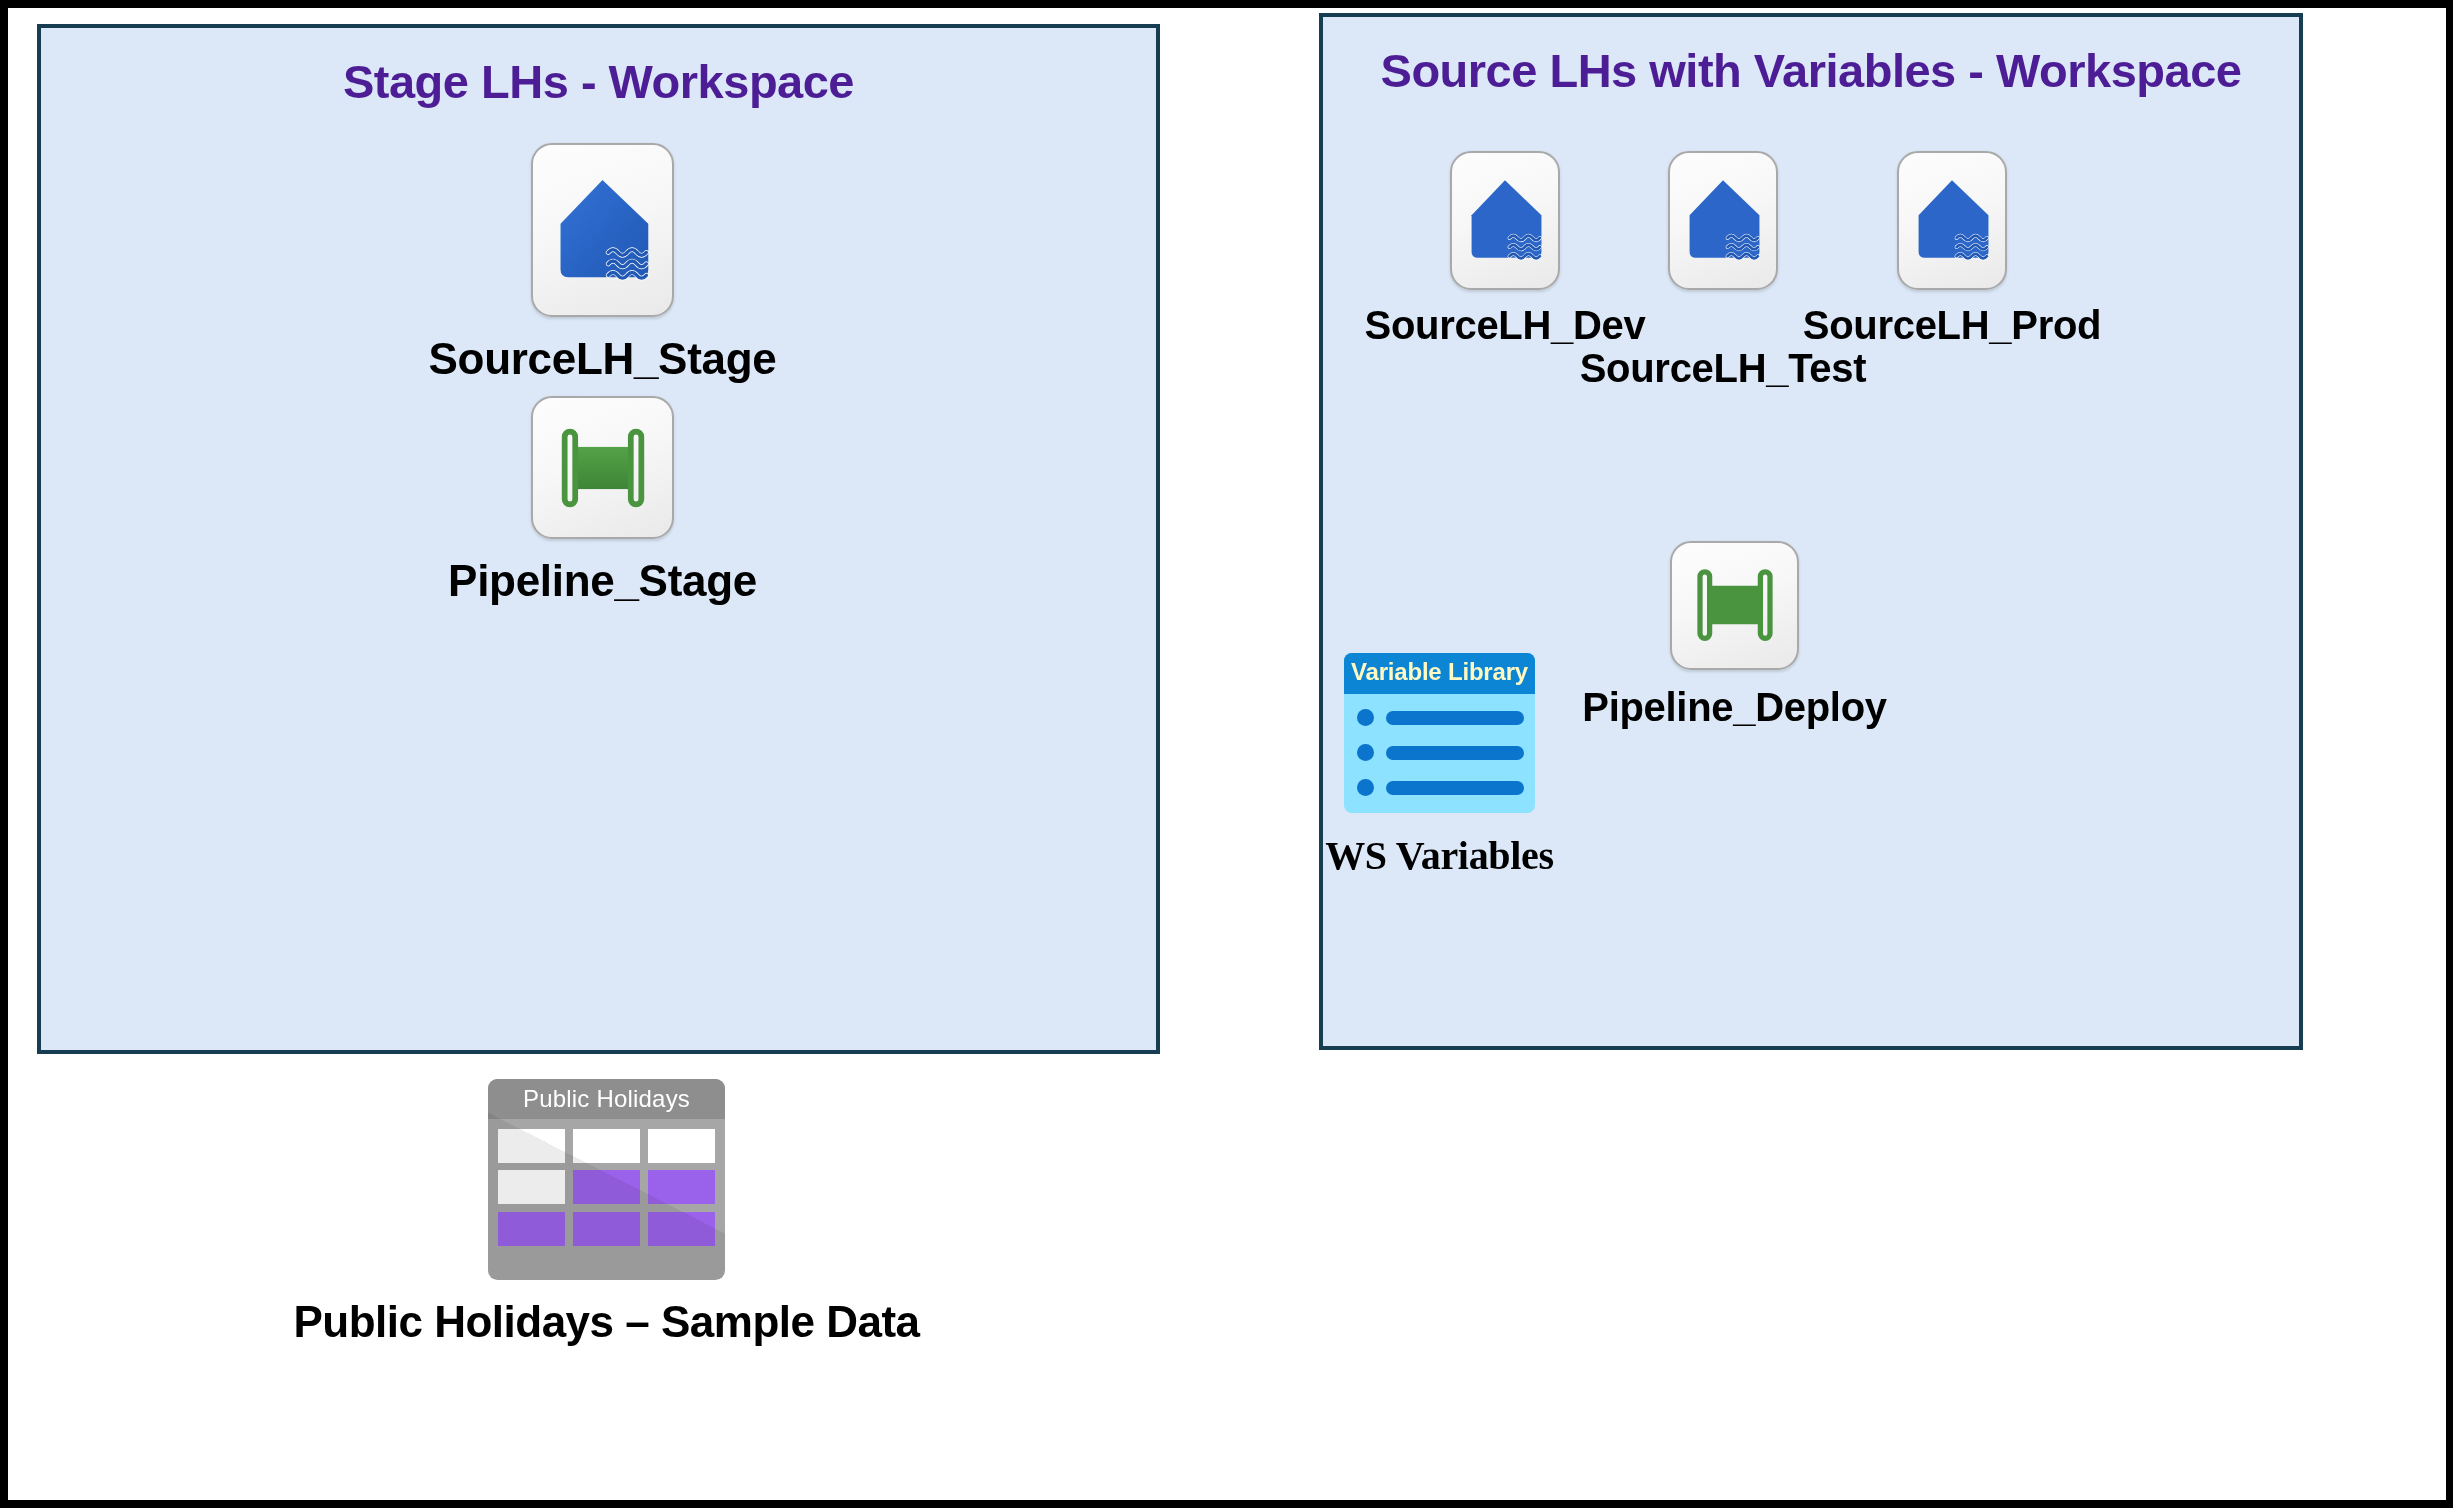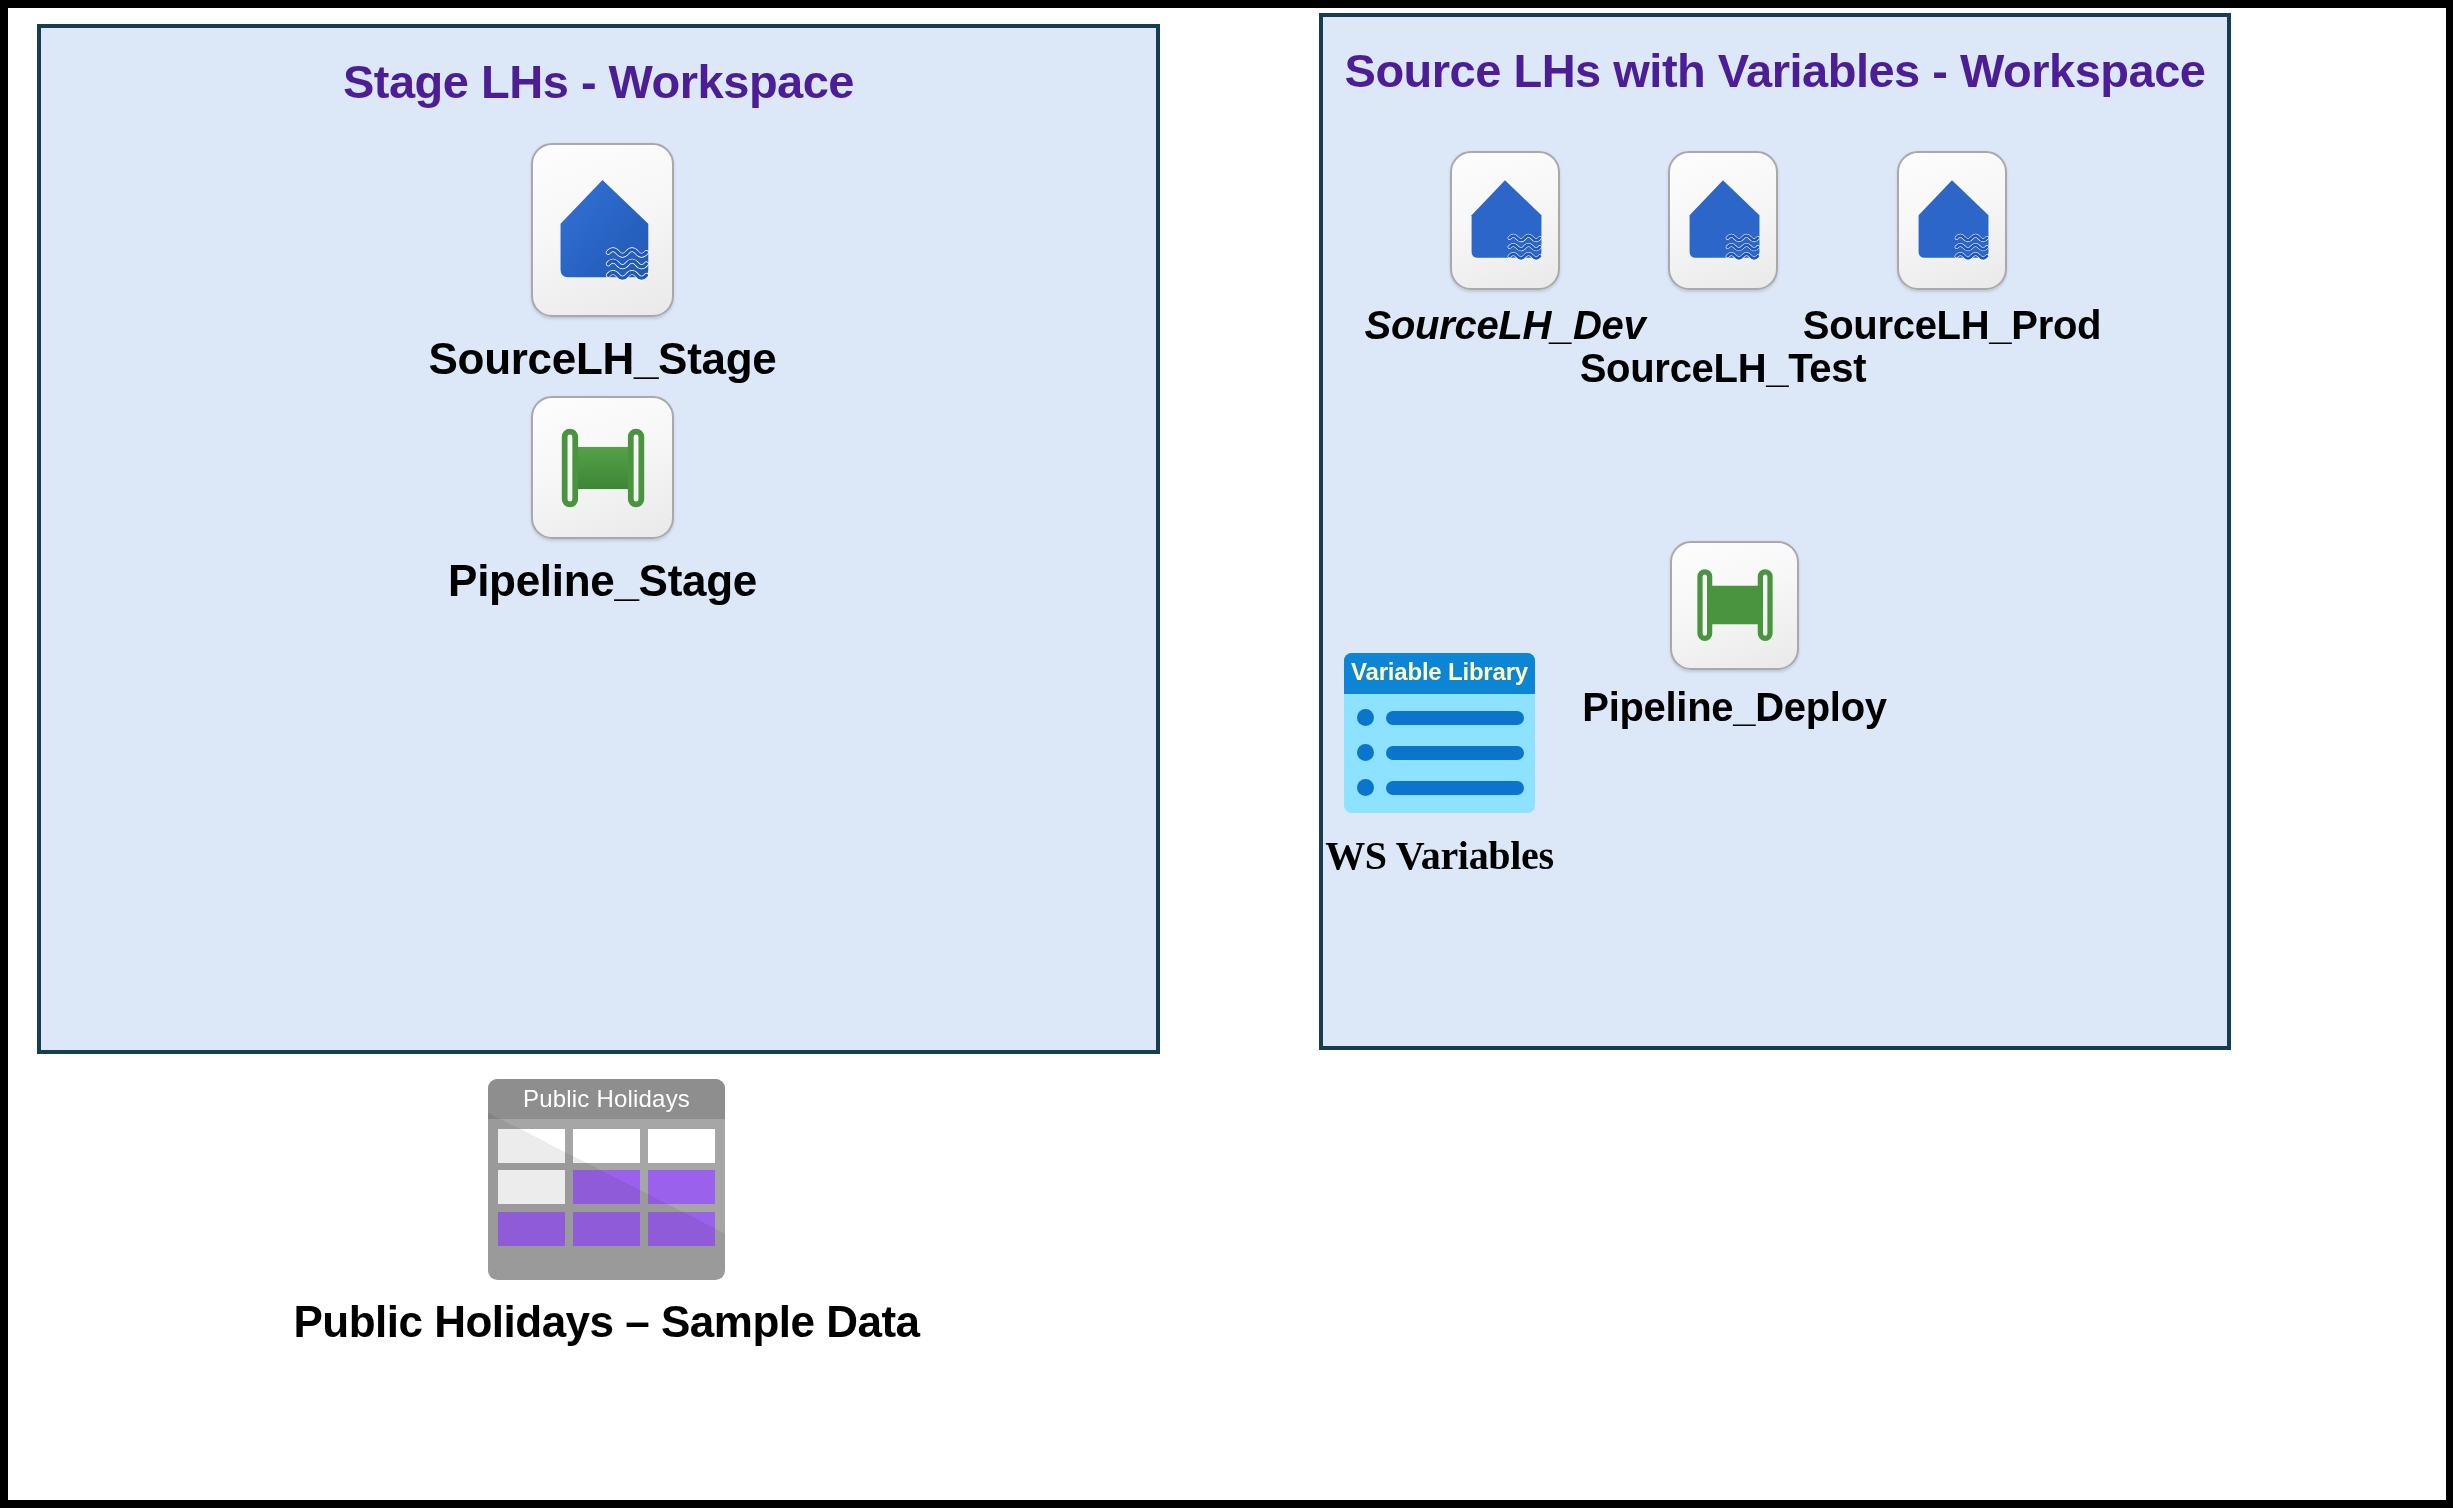--- a/index.html
+++ b/index.html
@@ -25,21 +25,21 @@
   }
 
   
   .panel {
     position: absolute;
     box-sizing: border-box;
     background: #dce8f7;
     border: 4.8px solid #173d53;
   }
   #panel-stage   { left: 29px;   top: 16.3px;  width: 1123px;  height: 1030px; }
-  #panel-source  { left: 1311px; top: 4.8px;   width: 912px;  height: 1037px; }
+  #panel-source  { left: 1311px; top: 4.8px;   width: 984px;  height: 1037px; }
 
   .panel-title {
     position: absolute;
     width: 100%;
     text-align: center;
     font-weight: bold;
     color: #4c1d95;
     letter-spacing: -0.5px;
     white-space: nowrap;
   }
@@ -206,21 +206,21 @@
           <rect x="79" y="10" width="11" height="76" rx="5.5" fill="none" stroke="#4a9440" stroke-width="6"></rect>
         </svg>
       </div>
       <div class="item-caption" style="font-size:44px; margin-top:17px;">Pipeline_Stage</div>
     </div>
   </div>
 
   <div class="panel" id="panel-source">
     <div class="panel-title">Source LHs with Variables - Workspace</div>
 
-    <div class="item" style="left:29px; top:134px; width:306px;font-style:italic;">
+    <div class="item" style="left:29px; top:134px; width:306px;">
       <div class="tile" style="width:110px;height:139px;">
         <svg width="82" height="91" viewBox="0 0 108 118">
           <path d="M54 6 L102 52 L102 100 Q102 108 94 108 L18 108 Q10 108 10 100 L10 52 Z" fill="#2c66c8"></path>
           <g stroke="#ffffff" stroke-width="5" fill="none" stroke-linecap="round">
             <path d="M60 82 q5 -6 10 0 t10 0 t10 0 t10 0"></path>
             <path d="M60 94 q5 -6 10 0 t10 0 t10 0 t10 0"></path>
             <path d="M60 106 q5 -6 10 0 t10 0 t10 0 t10 0"></path>
           </g>
           <g stroke="#2158b4" stroke-width="3.5" fill="none" stroke-linecap="round">
             <path d="M60 82 q5 -6 10 0 t10 0 t10 0 t10 0"></path>

